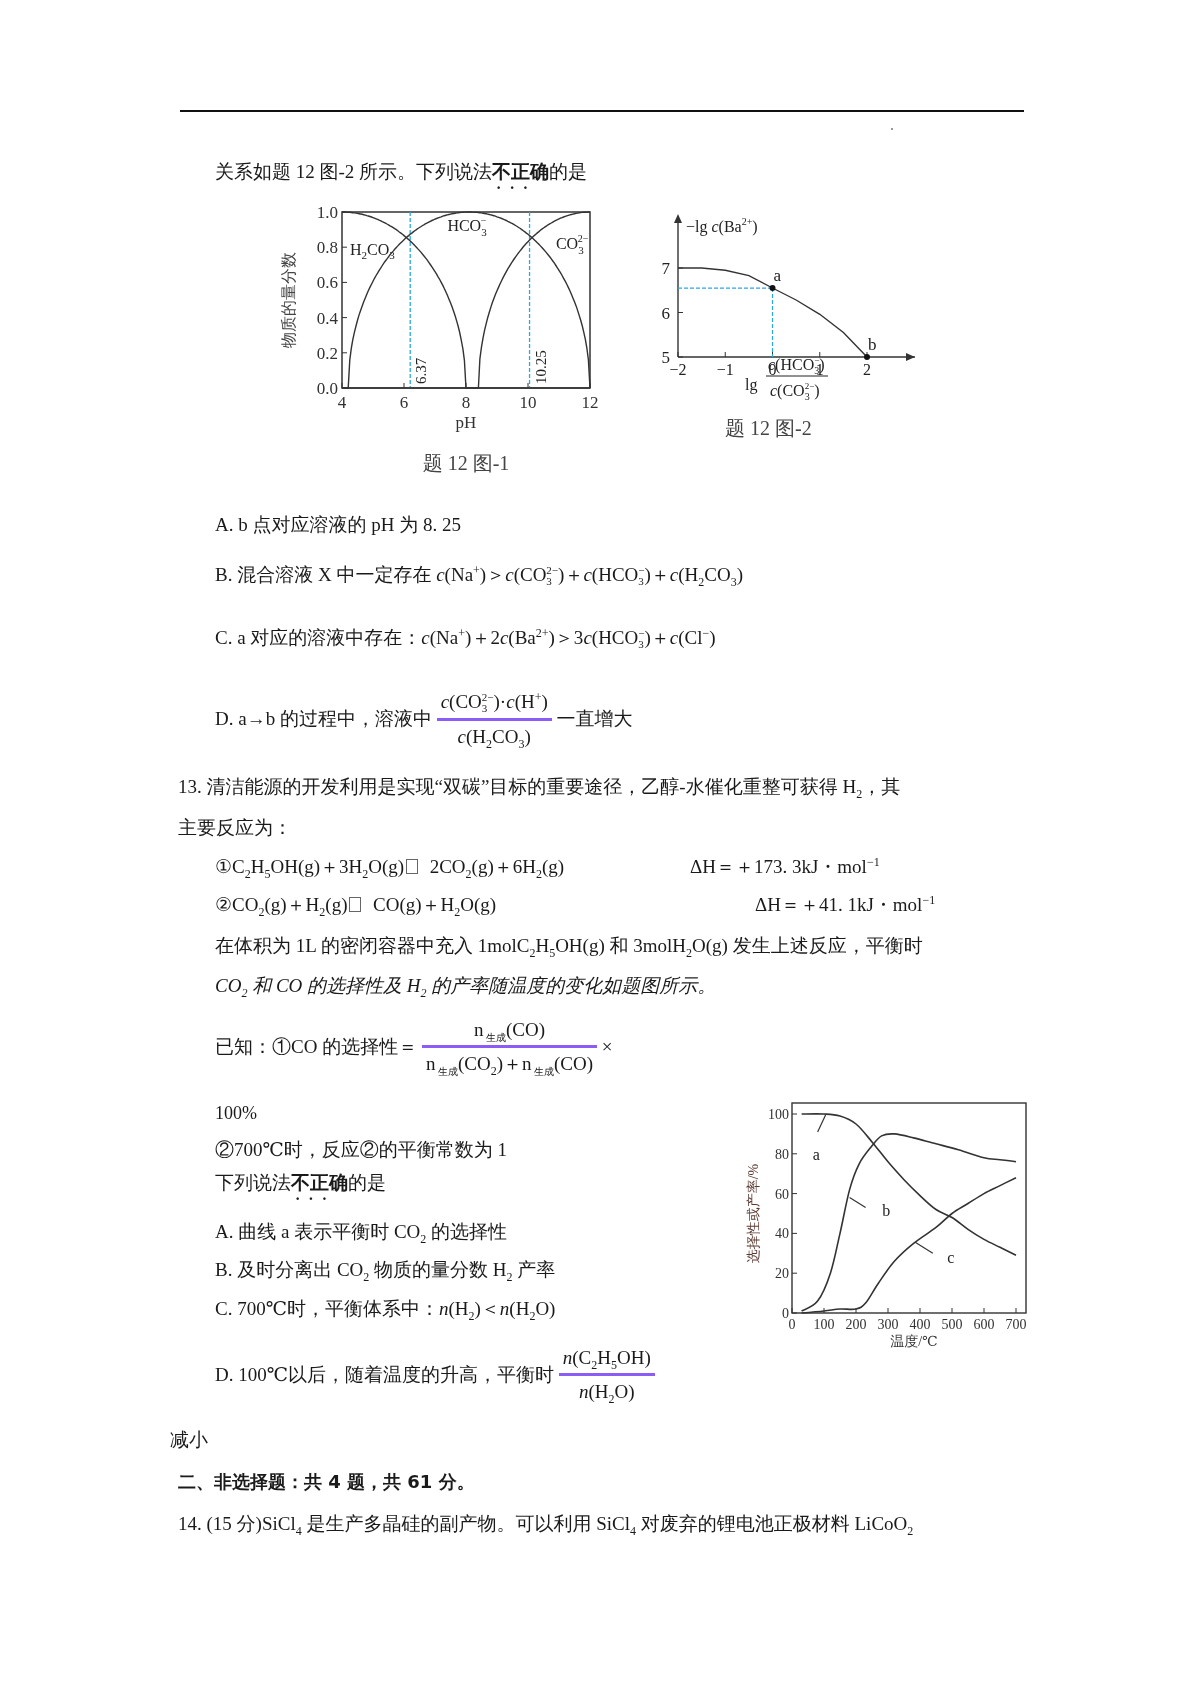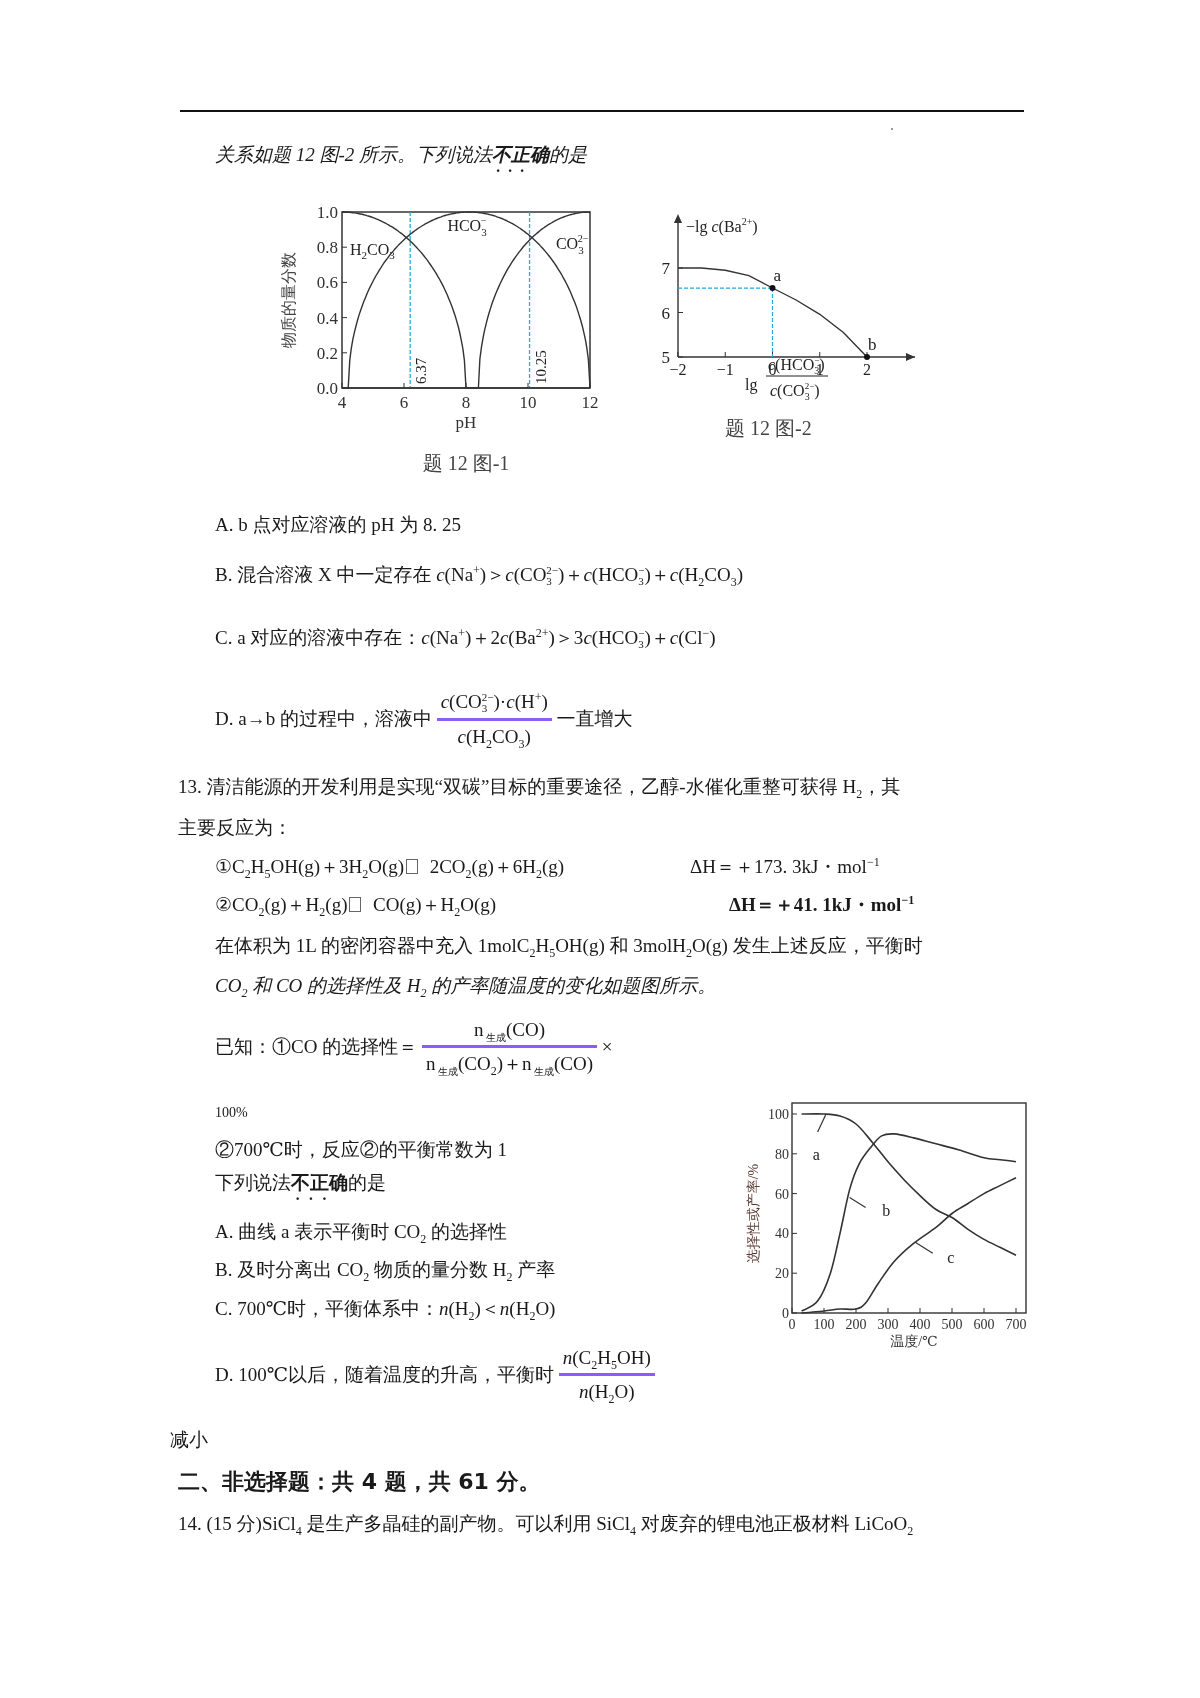--- a/index.html
+++ b/index.html
@@ -21,21 +21,21 @@
   .bold { font-weight:bold; }
   .stack { display:inline-block; vertical-align:middle; line-height:11px; font-size:11px; text-align:left; position:relative; top:-1px; }
   .stack span { display:block; }
 </style>
 </head>
 <body>
 
 <div class="rule"></div>
 <div class="dot"></div>
 
-<div class="abs txt" style="left:215px;top:143px;font-style:italic;">
+<div class="abs txt" style="left:215px;top:160px;">
   <span>关系如题 12 图-2 所示。下列说法</span><span class="em em-dots">不正确</span><span>的是</span>
 </div>
 
 <svg class="abs" style="left:280px;top:200px;" width="340" height="280" id="chart1">
   <g id="c1-g">
       <rect x="62" y="12" width="248" height="176" fill="none" stroke="#333" stroke-width="1.5"></rect>
       <line x1="62" y1="188" x2="67" y2="188" stroke="#333"></line>
       <text x="58" y="194" text-anchor="end" font-size="17" fill="#333">0.0</text>
       <line x1="62" y1="152.8" x2="67" y2="152.8" stroke="#333"></line>
       <text x="58" y="158.8" text-anchor="end" font-size="17" fill="#333">0.2</text>
@@ -142,40 +142,40 @@
 <div class="abs txt" style="left:215px;top:855px;">
   ①C<sub>2</sub>H<sub>5</sub>OH(g)＋3H<sub>2</sub>O(g)<span style="display:inline-block;width:10px;height:13px;border:1px solid #666;margin:0 2px;vertical-align:-1px;"></span>&nbsp;&nbsp;2CO<sub>2</sub>(g)＋6H<sub>2</sub>(g)
 </div>
 <div class="abs txt" style="left:690px;top:855px;">
   <span>ΔH＝＋173. 3kJ・mol</span><sup>−1</sup>
 </div>
 
 <div class="abs txt" style="left:215px;top:893px;">
   ②CO<sub>2</sub>(g)＋H<sub>2</sub>(g)<span style="display:inline-block;width:10px;height:13px;border:1px solid #666;margin:0 2px;vertical-align:-1px;"></span>&nbsp;&nbsp;CO(g)＋H<sub>2</sub>O(g)
 </div>
-<div class="abs txt" style="left:729px;top:893px;font-weight:bold;">
+<div class="abs txt" style="left:755px;top:893px;">
   <span>ΔH＝＋41. 1kJ・mol</span><sup>−1</sup>
 </div>
 
 <div class="abs txt" style="left:215px;top:934px;">
   <span>在体积为 1L 的密闭容器中充入 1molC</span><sub>2</sub>H<sub>5</sub><span>OH(g) 和 3molH</span><sub>2</sub><span>O(g) 发生上述反应，平衡时</span>
 </div>
 <div class="abs txt" style="left:215px;top:974px;font-style:italic;">
   CO<sub>2</sub> <span>和 CO 的选择性及 H</span><sub>2</sub> <span>的产率随温度的变化如题图所示。</span>
 </div>
 
 <div class="abs txt" style="left:215px;top:1018px;">
   <span style="vertical-align:middle;">已知：①CO  的选择性＝</span>
   <span class="frac" style="font-size:19px;">
     <span class="num">n<sub style="font-size:10px;"> 生成</sub>(CO)</span>
     <span class="den">n<sub style="font-size:10px;"> 生成</sub>(CO<sub>2</sub>)＋n<sub style="font-size:10px;"> 生成</sub>(CO)</span>
   </span>
   <span style="vertical-align:middle;">×</span>
 </div>
-<div class="abs txt" style="left:215px;top:1101px;font-size:14px;">100%</div>
+<div class="abs txt" style="left:215px;top:1101px;font-size:18px;">100%</div>
 <div class="abs txt" style="left:215px;top:1138px;">②700℃时，反应②的平衡常数为 1</div>
 <div class="abs txt" style="left:215px;top:1171px;">
   <span>下列说法</span><span class="em em-dots">不正确</span><span>的是</span>
 </div>
 
 <div class="abs txt" style="left:215px;top:1220px;">
   <span>A. 曲线 a 表示平衡时 CO</span><sub>2</sub> <span>的选择性</span>
 </div>
 <div class="abs txt" style="left:215px;top:1258px;">
   <span>B. 及时分离出 CO</span><sub>2</sub> <span>物质的量分数 H</span><sub>2</sub> <span>产率</span>
@@ -186,21 +186,21 @@
 <div class="abs txt" style="left:215px;top:1346px;">
   <span style="vertical-align:middle;">D. 100℃以后，随着温度的升高，平衡时</span>
   <span class="frac">
     <span class="num"><span class="i">n</span>(C<sub>2</sub>H<sub>5</sub>OH)</span>
     <span class="den"><span class="i">n</span>(H<sub>2</sub>O)</span>
   </span>
 </div>
 
 <div class="abs txt" style="left:170px;top:1428px;">减小</div>
 
-<div class="abs txt bold" style="left:178px;top:1470px;font-family:'DejaVu Sans',sans-serif;font-size:22px;">二、非选择题：共 4 题，共 61 分。</div>
+<div class="abs txt bold" style="left:178px;top:1470px;font-family:'DejaVu Sans',sans-serif;font-size:18px;">二、非选择题：共 4 题，共 61 分。</div>
 
 <div class="abs txt" style="left:178px;top:1512px;">
   <span>14. (15 分)SiCl</span><sub>4</sub> <span>是生产多晶硅的副产物。可以利用 SiCl</span><sub>4</sub> <span>对废弃的锂电池正极材料 LiCoO</span><sub>2</sub>
 </div>
 
 <svg class="abs" style="left:740px;top:1100px;" width="300" height="260" id="chart3">
   <g id="c3-g">
       <rect x="52" y="3" width="234" height="210" fill="none" stroke="#333" stroke-width="1.4"></rect>
       <line x1="52" y1="213" x2="57" y2="213" stroke="#333"></line>
       <text x="49" y="218" text-anchor="end" font-size="14" fill="#333">0</text>

